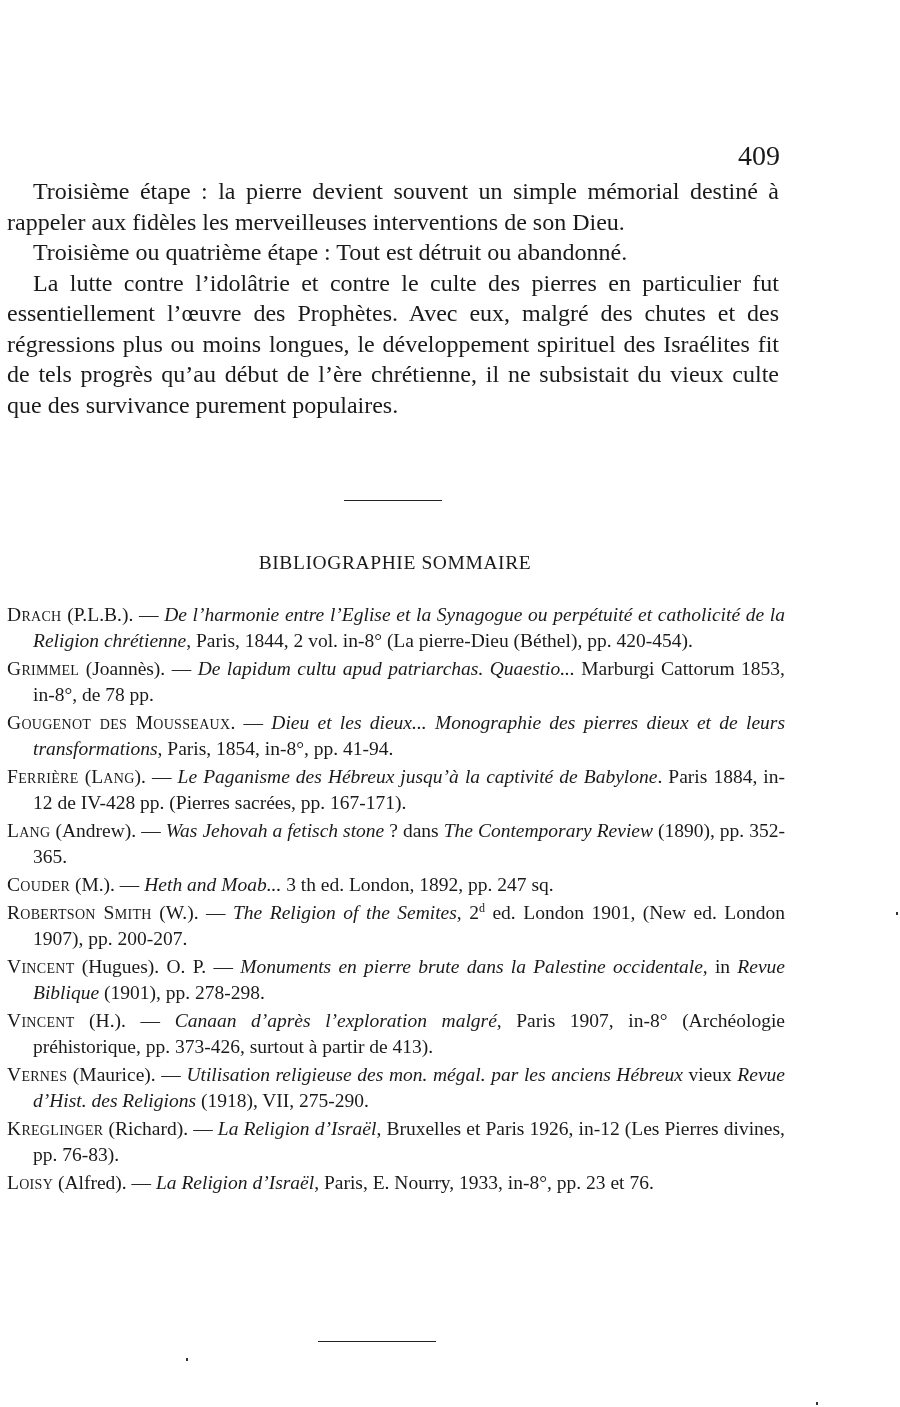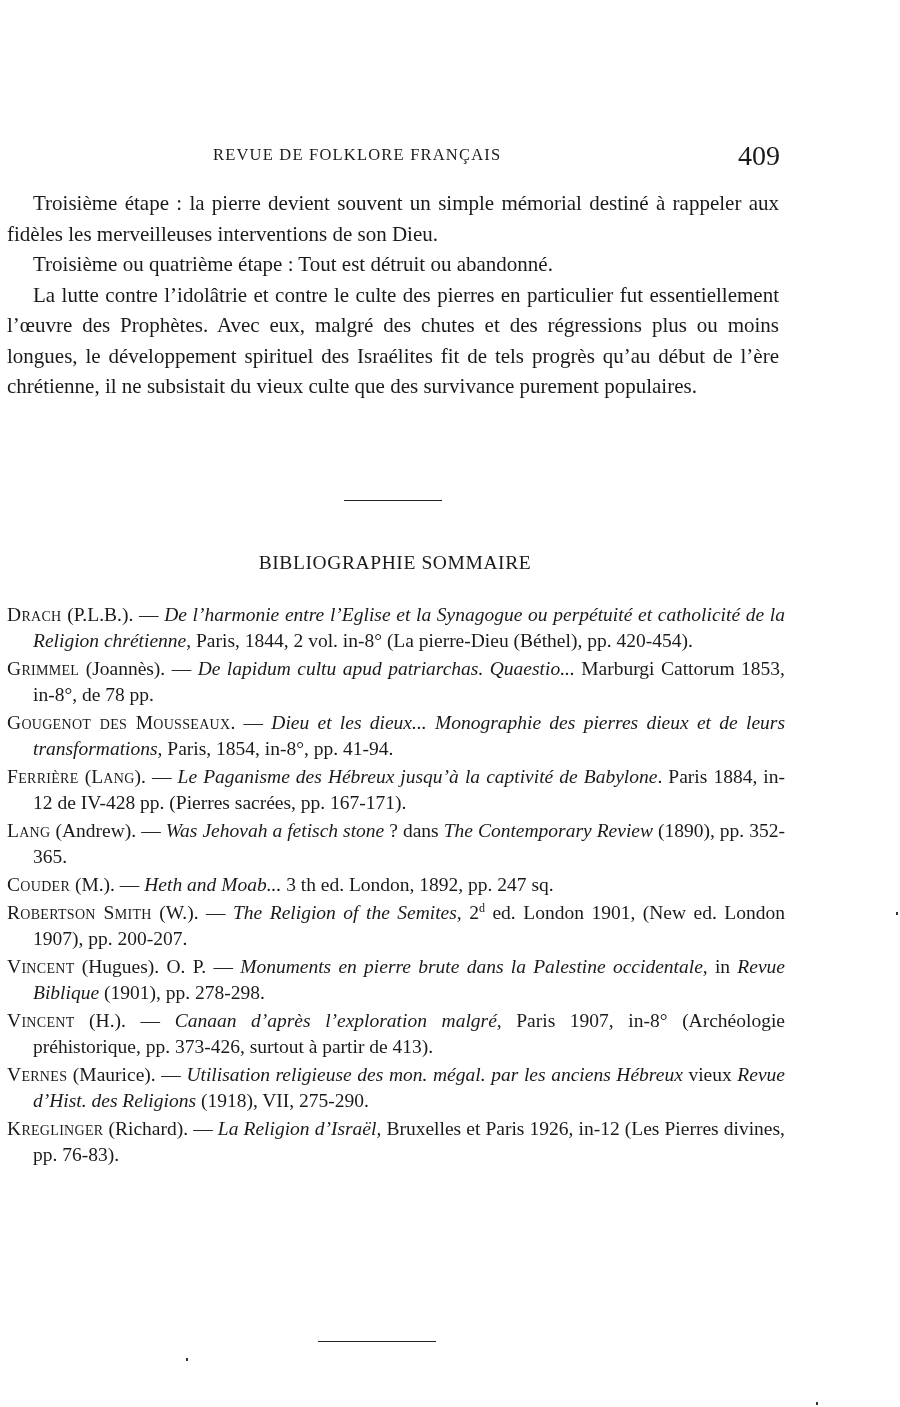--- a/index.html
+++ b/index.html
@@ -2,41 +2,40 @@
 <html><head>
 <meta charset="utf-8">
 <style>
   html, body { margin: 0; padding: 0; background: #ffffff; }
   body { width: 900px; height: 1407px; position: relative; overflow: hidden;
          font-family: "Liberation Serif", "DejaVu Serif", serif; color: #1a1a1a; }
   .page { position: absolute; left: 0; top: 0; width: 900px; height: 1407px; }
   .running-head { position: absolute; top: 140px; left: 0; width: 900px; height: 30px; }
   .running-title { position: absolute; left: 213px; top: 5px; font-size: 16.5px; letter-spacing: 1.2px; }
   .page-number { position: absolute; left: 738px; top: 0; font-size: 28px; font-family: Liberation Serif, serif; }
-  .body-text { position: absolute; left: 7px; top: 176px; width: 772px; font-size: 21px; line-height: 30.5px; margin-top: 12px; }
+  .body-text { position: absolute; left: 7px; top: 176px; width: 772px; font-size: 24px; line-height: 30.5px; }
   .para { margin: 0; text-align: justify; text-align-last: left; }
   .para.indent { text-indent: 26px; }
   .rule { position: absolute; height: 0; border-top: 1.6px solid #222; }
   .rule-1 { left: 344px; top: 500px; width: 98px; }
   .rule-2 { left: 318px; top: 1341px; width: 118px; }
   .section-title { position: absolute; left: 0; width: 790px; top: 552px; text-align: center; font-size: 19.5px; letter-spacing: 0.6px; }
   .bib { position: absolute; left: 7px; top: 602px; width: 778px; font-size: 19.5px; line-height: 26px; }
   .entry { padding-left: 26px; text-indent: -26px; margin: 0 0 2px 0; text-align: justify; text-align-last: left; }
   .author { font-variant: small-caps; letter-spacing: 0.3px; }
   .title { font-style: italic; }
   sup { font-size: 12px; line-height: 0; }
   .speck { position: absolute; width: 2px; height: 3px; background: #333; }
 </style>
 </head>
 <body>
 
 <div class="page">
 
   <div class="running-head">
-    <span class="running-title">REVUE DE FOLKLORE FRANÇAIS</span>
     <span class="page-number">409</span>
   </div>
 
   <div class="body-text">
     <p class="para indent">Troisième étape : la pierre devient souvent un simple mémorial destiné à rappeler aux fidèles les merveilleuses interventions de son Dieu.</p>
     <p class="para indent">Troisième ou quatrième étape : Tout est détruit ou abandonné.</p>
     <p class="para indent">La lutte contre l’idolâtrie et contre le culte des pierres en particulier fut essentiellement l’œuvre des Prophètes. Avec eux, malgré des chutes et des régressions plus ou moins longues, le développement spirituel des Israélites fit de tels progrès qu’au début de l’ère chrétienne, il ne subsistait du vieux culte que des survivance purement populaires.</p>
   </div>
 
   <div class="rule rule-1"></div>
@@ -61,20 +60,21 @@
     <p class="entry"><span class="author">Robertson Smith</span><span> (W.). — </span><span class="title">The Religion of the Semites</span><span>, 2</span><sup>d</sup><span> ed. London 1901, (New ed. London 1907), pp. 200-207.</span></p>
 
     <p class="entry"><span class="author">Vincent</span><span> (Hugues). O. P. — </span><span class="title">Monuments en pierre brute dans la Palestine occidentale</span><span>, in </span><span class="title">Revue Biblique</span><span> (1901), pp. 278-298.</span></p>
 
     <p class="entry"><span class="author">Vincent</span><span> (H.). — </span><span class="title">Canaan d’après l’exploration malgré</span><span>, Paris 1907, in-8° (Archéologie préhistorique, pp. 373-426, surtout à partir de 413).</span></p>
 
     <p class="entry"><span class="author">Vernes</span><span> (Maurice). — </span><span class="title">Utilisation religieuse des mon. mégal. par les anciens Hébreux</span><span> vieux </span><span class="title">Revue d’Hist. des Religions</span><span> (1918), VII, 275-290.</span></p>
 
     <p class="entry"><span class="author">Kreglinger</span><span> (Richard). — </span><span class="title">La Religion d’Israël</span><span>, Bruxelles et Paris 1926, in-12 (Les Pierres divines, pp. 76-83).</span></p>
 
+    <p class="entry"><span class="author">Loisy</span><span> (Alfred). — </span><span class="title">La Religion d’Israël</span><span>, Paris, E. Nourry, 1933, in-8°, pp. 23 et 76.</span></p>
   </div>
 
   <div class="rule rule-2"></div>
 
   <div class="speck" style="left:186px; top:1358px;"></div>
   <div class="speck" style="left:816px; top:1402px;"></div>
   <div class="speck" style="left:896px; top:912px;"></div>
 </div>
 
 </body></html>

